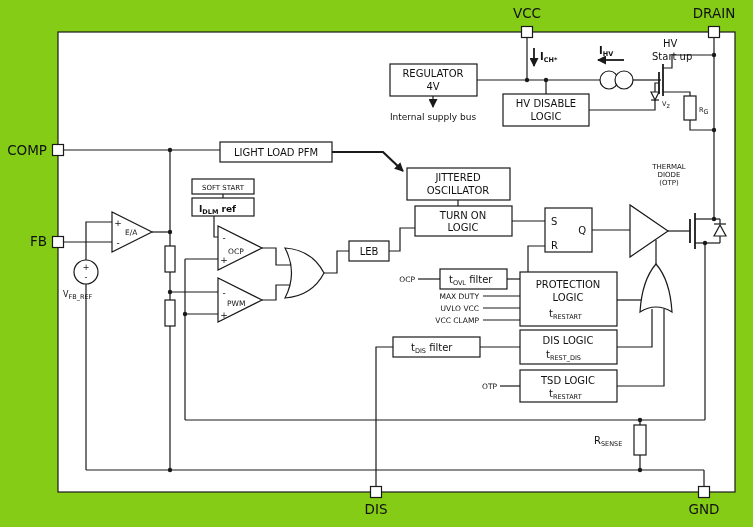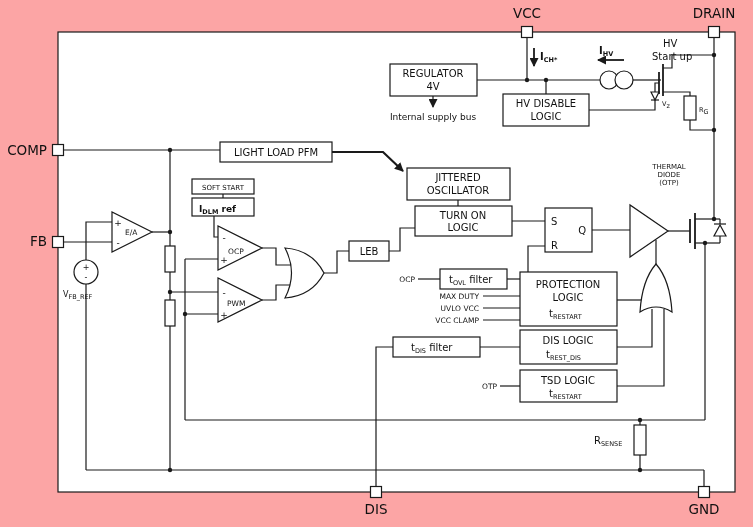--- a/index.html
+++ b/index.html
@@ -1,16 +1,16 @@
 <!DOCTYPE html>
 <html><head>
 <meta charset="utf-8">
 <style>
   html,body{margin:0;padding:0;background:#fff;}
-  .stage{width:753px;height:527px;position:relative;background:#fca5a5;}
+  .stage{width:753px;height:527px;position:relative;background:#84cc16;}
   svg{display:block;}
   .ln{stroke:#1a1a1a;stroke-width:1.2;fill:none;}
   .ln2{stroke:#1a1a1a;stroke-width:1.8;fill:none;}
   .ln3{stroke:#1a1a1a;stroke-width:2.2;fill:none;}
   .bx{fill:#ffffff;stroke:#1a1a1a;stroke-width:1.2;}
   .dot{fill:#1a1a1a;stroke:none;}
   text{font-family:"DejaVu Sans",sans-serif;fill:#111;}
   .f14{font-size:13.5px;}
   .f10{font-size:10px;}
   .f9{font-size:9px;}

